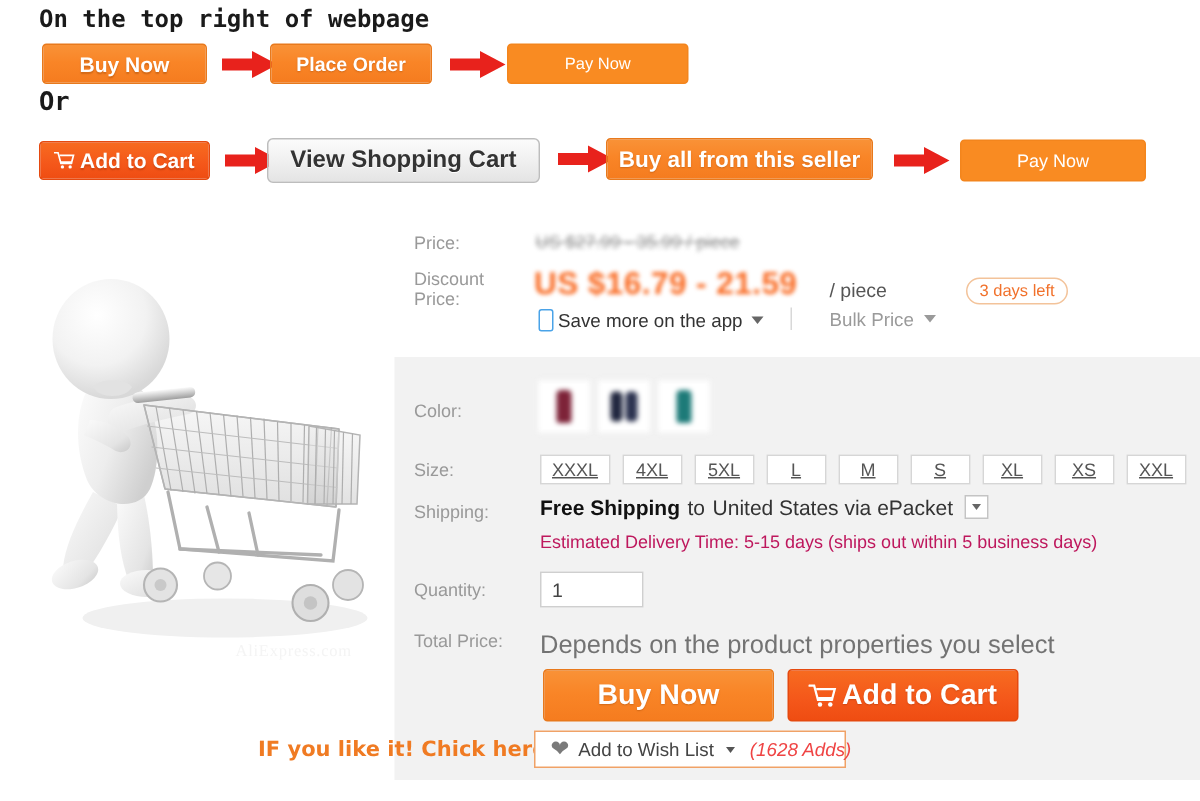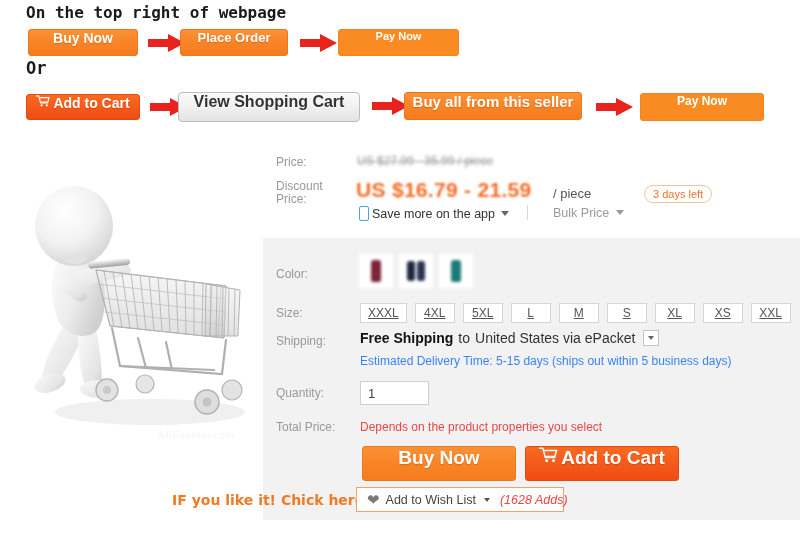--- a/index.html
+++ b/index.html
@@ -20,37 +20,37 @@
     font-weight:700;
     color:#1a1a1a;
     letter-spacing:0px;
     white-space:nowrap;
   }
   #flow-title{left:26px;top:3px;font-size:16px;}
   #flow-or{left:26px;top:58px;font-size:17px;}
 
   .btn{
     position:absolute;
-    display:flex;justify-content:center;
+    display:flex;align-items:center;justify-content:center;
     box-sizing:border-box;
     white-space:nowrap;
     color:#fff;
     border-radius:3px;
     font-weight:700;
   }
   .btn-orange{
     background:linear-gradient(to bottom,#f99237 0%,#f98527 45%,#f57c1f 100%);
     border:1px solid #e8791c;
     text-shadow:0 1px 1px rgba(140,60,0,.35);
   }
   .btn-orange-flat{
     background:#f98b22;
     border:1px solid #f3851d;
     text-shadow:none;
-    font-weight:700;
+    font-weight:400;
   }
   .btn-red{
     background:linear-gradient(to bottom,#f76b20 0%,#f4571a 60%,#ef4d12 100%);
     border:1px solid #e5490f;
     text-shadow:0 1px 1px rgba(140,40,0,.35);
   }
   .btn-grey{
     background:linear-gradient(to bottom,#fbfbfb 0%,#efefef 55%,#e4e4e4 100%);
     border:1px solid #bdbdbd;
     color:#333;
@@ -193,38 +193,38 @@
   .select-caret{
     width:14px;height:14px;border:1px solid #c4c4c4;background:#fff;
     display:inline-flex;align-items:center;justify-content:center;margin-left:3px;
   }
   .select-caret i{
     width:0;height:0;border-left:3px solid transparent;border-right:3px solid transparent;
     border-top:4px solid #666;display:block;
   }
   #delivery-time{
     position:absolute;left:360px;top:354px;
-    font-size:12px;color:#3b82f6;white-space:nowrap;
+    font-size:12px;color:#be185d;white-space:nowrap;
   }
 
   
   #qty-input{
     position:absolute;left:360px;top:381px;width:69px;height:24px;
     border:1px solid #cfcfcf;background:#fff;
     font-size:13px;color:#444;
     padding:0 0 0 7px;box-sizing:border-box;
     font-family:"Liberation Sans", sans-serif;
   }
   #qty-note{
     position:absolute;left:440px;top:386px;
     font-size:12.5px;color:#8d8d8d;white-space:nowrap;
   }
   #total-price-value{
     position:absolute;left:360px;top:420px;
-    font-size:12px;color:#ef4444;white-space:nowrap;
+    font-size:17px;color:#737373;white-space:nowrap;
   }
 
   
   #btn-buy-now-main{
     position:absolute;left:362px;top:446px;width:154px;height:35px;
     font-size:19px;border-radius:3px;
   }
   #btn-add-to-cart-main{
     position:absolute;left:525px;top:446px;width:154px;height:35px;
     font-size:19px;border-radius:3px;

